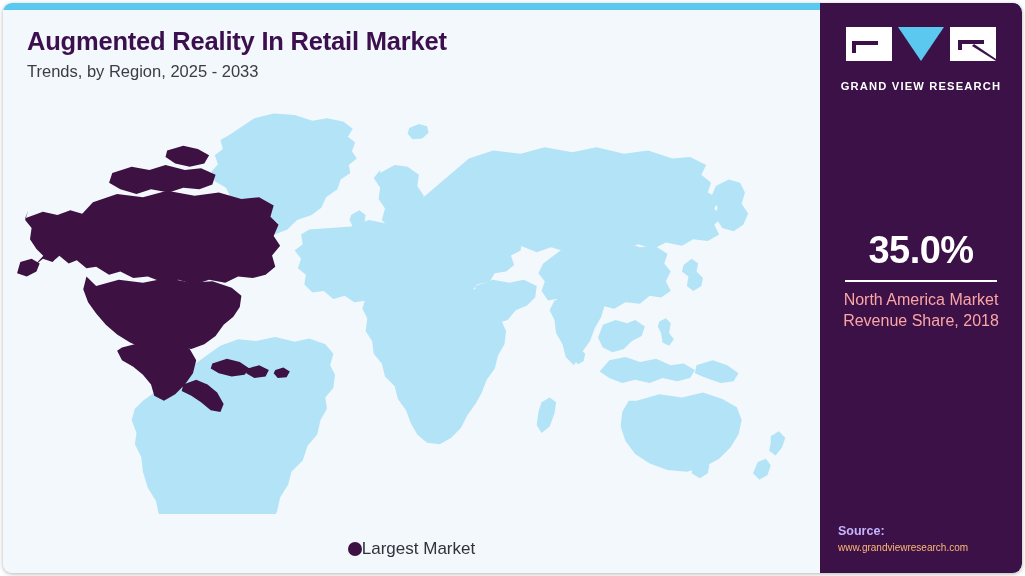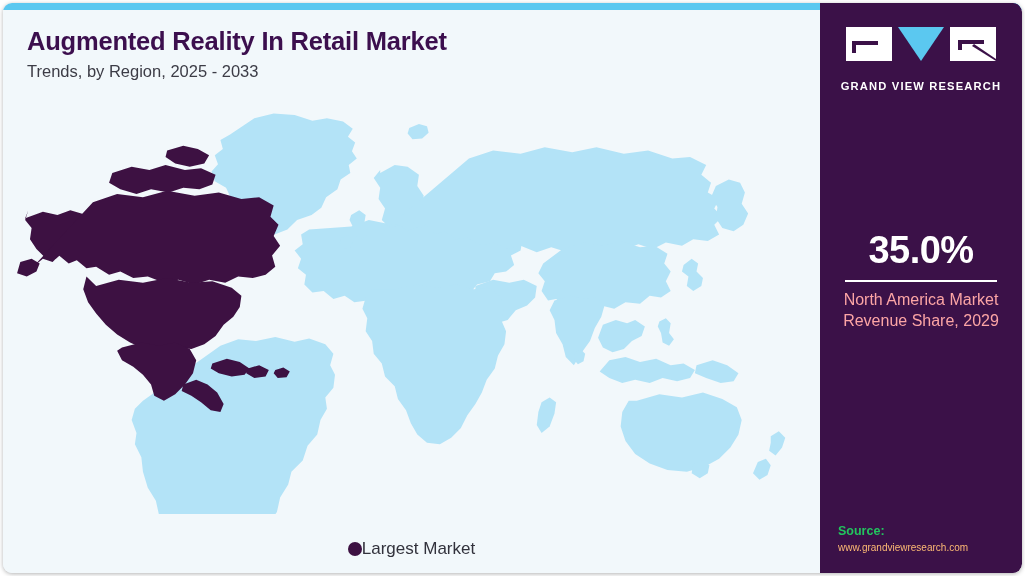--- a/index.html
+++ b/index.html
@@ -172,21 +172,21 @@
     line-height: 1.35;
     white-space: nowrap;
   }
   .source-block {
     position: absolute;
     left: 18px;
     bottom: 18px;
     right: 10px;
   }
   .source-label {
-    color: #22c55e;
+    color: #c4b5fd;
     font-size: 12.5px;
     font-weight: bold;
     line-height: 1.45;
   }
   .source-url {
     color: #fdba74;
     font-size: 10px;
     font-weight: normal;
     line-height: 1.45;
     white-space: nowrap;
@@ -303,21 +303,21 @@
             <polygon points="24,17 46,32 46,34 22,19" fill="#3b1148"></polygon>
           </svg>
         </div>
         <div class="logo-text">GRAND VIEW RESEARCH</div>
       </div>
 
       <div class="stat-block">
         <div class="stat-value">35.0%</div>
         <div class="stat-divider"></div>
         <div class="stat-desc">North America Market</div>
-        <div class="stat-desc">Revenue Share, 2029</div>
+        <div class="stat-desc">Revenue Share, 2018</div>
       </div>
 
       <div class="source-block">
         <div class="source-label">Source:</div>
         <div class="source-url">www.grandviewresearch.com</div>
       </div>
 
     </div>
 
   </div>

